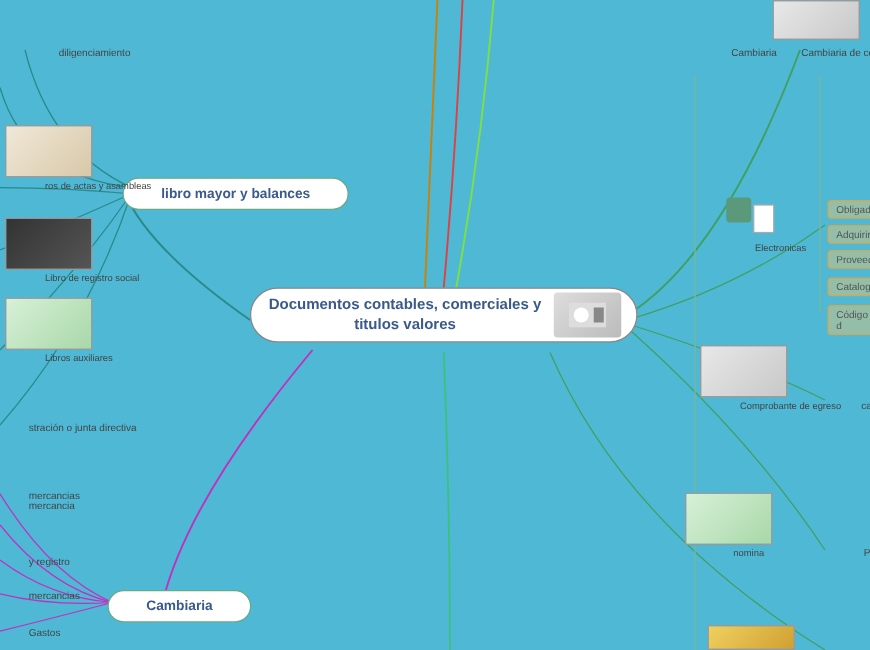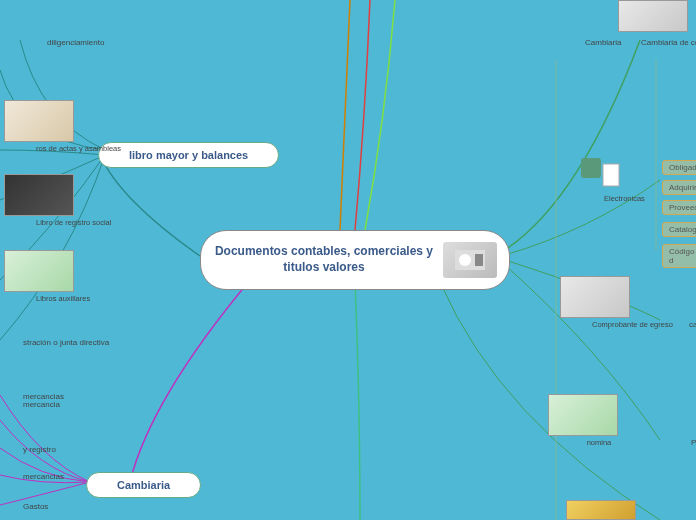--- a/index.html
+++ b/index.html
@@ -1,19 +1,19 @@
 <!DOCTYPE html>
 <html><head>
 <meta charset="utf-8">
 <style>
   * { box-sizing: border-box; margin: 0; padding: 0; }
   body { width: 696px; height: 520px; overflow: hidden; font-family: Arial, sans-serif; background: #4eb8d5; position: relative; }
   svg.connectors { position: absolute; top: 0; left: 0; width: 696px; height: 520px; pointer-events: none; }
   .node { position: absolute; font-size: 9px; color: #333; }
-  .central { left: 200px; top: 230px; width: 310px; height: 60px; background: #fff; border: 1px solid #888; border-radius: 26px; display: flex; align-items: center; padding: 0 12px; }
+  .central { left: 200px; top: 230px; width: 310px; height: 44px; background: #fff; border: 1px solid #888; border-radius: 26px; display: flex; align-items: center; padding: 0 12px; }
   .central-text { flex: 1; text-align: center; font-size: 12px; font-weight: bold; color: #3a5a8a; line-height: 1.3; }
   .central-img { width: 54px; height: 36px; background: linear-gradient(135deg,#ddd,#bbb); border-radius: 3px; margin-left: 8px; display:flex;align-items:center;justify-content:center; }
   .branch { background: #fff; border: 1px solid #6a8; border-radius: 16px; padding: 6px 30px; font-size: 11px; font-weight: bold; color: #3a5a8a; }
   .leaf { font-size: 8px; color: #444; white-space: nowrap; padding-left: 23px; }
   .leaf-box { background: rgba(255,200,100,0.4); border: 1px solid #d4a850; border-radius: 3px; padding: 2px 6px; font-size: 8px; color: #555; }
   .thumb { width: 70px; height: 42px; background: linear-gradient(135deg,#e8e8e8,#c8c8c8); border: 1px solid #999; display: block; margin-bottom: 2px; }
   .thumb.green { background: linear-gradient(135deg,#d8f0d8,#a8d8a8); }
   .thumb.dark { background: linear-gradient(135deg,#333,#555); }
   .thumb.paper { background: linear-gradient(135deg,#f0e8d8,#d8c8a8); }
   .thumb-label { font-size: 7.5px; color: #444; text-align: center; margin-left: 32px; }
@@ -74,21 +74,21 @@
 <div class="node" style="left:4px;top:100px">
   <div class="thumb paper"></div>
   <div class="thumb-label">ros de actas y asambleas</div>
 </div>
 
 <div class="node" style="left:4px;top:174px">
   <div class="thumb dark"></div>
   <div class="thumb-label">Libro de registro social</div>
 </div>
 
-<div class="node" style="left:4px;top:250px">
+<div class="node" style="left:4px;top:238px">
   <div class="thumb green"></div>
   <div class="thumb-label">Libros auxiliares</div>
 </div>
 
 <div class="node leaf" style="left:0px;top:338px">stración o junta directiva</div>
 
 <div class="node leaf" style="left:0px;top:392px">mercancias</div>
 <div class="node leaf" style="left:0px;top:400px">mercancia</div>
 <div class="node leaf" style="left:0px;top:445px">y registro</div>
 <div class="node leaf" style="left:0px;top:472px">mercancias</div>

